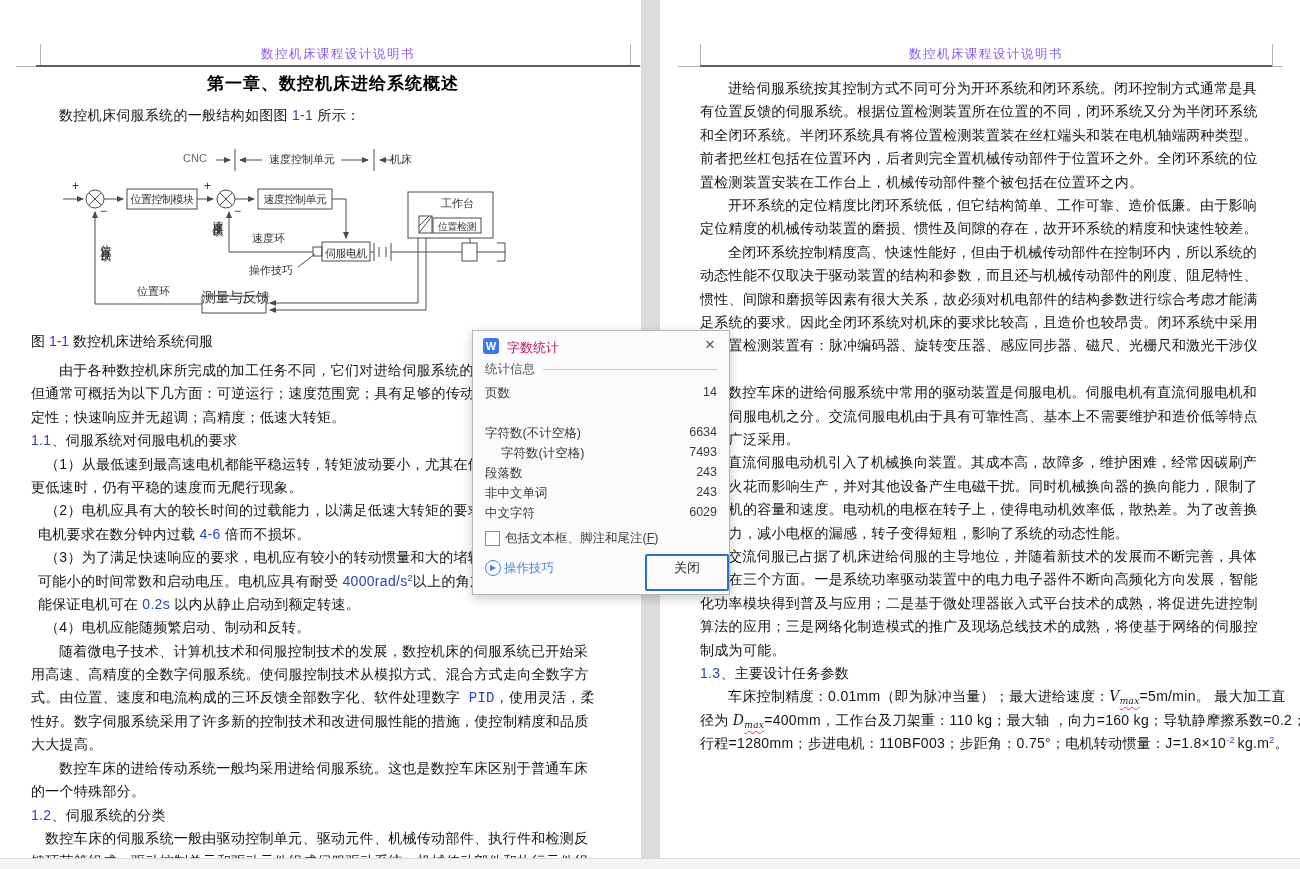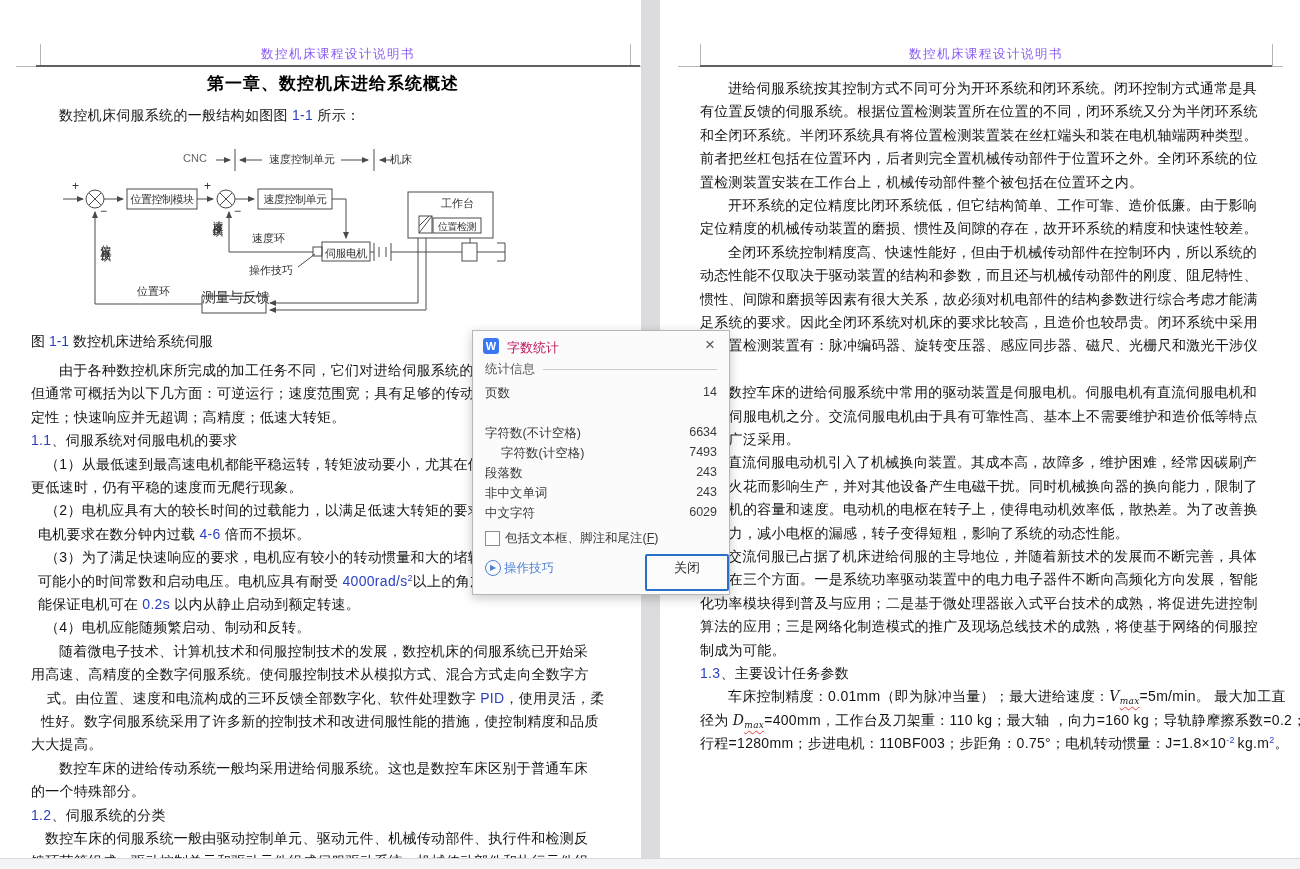--- a/index.html
+++ b/index.html
@@ -156,22 +156,22 @@
         <div class="tline" style="top: 455.6px; left: 14px;"><span>（1）从最低速到最高速电机都能平稳运转，转矩波动要小，尤其在低速如</span><span class="sg-b">0.1r/min</span><span>或</span></div>
         <div class="tline" style="top: 479px; left: 0px;"><span>更低速时，仍有平稳的速度而无爬行现象。</span></div>
         <div class="tline" style="top: 502.4px; left: 14px;"><span>（2）电机应具有大的较长时间的过载能力，以满足低速大转矩的要求。一般直流伺服</span></div>
         <div class="tline" style="top: 525.8px; left: 7px;"><span>电机要求在数分钟内过载 </span><span class="sg-b">4-6</span><span> 倍而不损坏。</span></div>
         <div class="tline" style="top: 549.2px; left: 14px;"><span>（3）为了满足快速响应的要求，电机应有较小的转动惯量和大的堵转转矩，并具有尽</span></div>
         <div class="tline" style="top: 572.6px; left: 7px;"><span>可能小的时间常数和启动电压。电机应具有耐受 </span><span class="sg-b">4000rad/s</span><span class="sg-sb">2</span><span>以上的角加速度的能力，才</span></div>
         <div class="tline" style="top: 596px; left: 7px;"><span>能保证电机可在 </span><span class="sg-b">0.2s</span><span> 以内从静止启动到额定转速。</span></div>
         <div class="tline" style="top: 619.4px; left: 14px;"><span>（4）电机应能随频繁启动、制动和反转。</span></div>
         <div class="tline" style="top: 642.8px; left: 28px;"><span>随着微电子技术、计算机技术和伺服控制技术的发展，数控机床的伺服系统已开始采</span></div>
         <div class="tline" style="top: 666.2px; left: 0px;"><span>用高速、高精度的全数字伺服系统。使伺服控制技术从模拟方式、混合方式走向全数字方</span></div>
-        <div class="tline" style="top: 689.6px; left: 16px;"><span>式。由位置、速度和电流构成的三环反馈全部数字化、软件处理数字 </span><span class="sg-b">PID</span><span>，使用灵活，柔</span></div>
-        <div class="tline" style="top: 713px; left: 0px; margin-left: 10px;"><span>性好。数字伺服系统采用了许多新的控制技术和改进伺服性能的措施，使控制精度和品质</span></div>
+        <div class="tline" style="top: 689.6px; left: 0px; font-family: Liberation Mono, monospace;"><span>式。由位置、速度和电流构成的三环反馈全部数字化、软件处理数字 </span><span class="sg-b">PID</span><span>，使用灵活，柔</span></div>
+        <div class="tline" style="top: 713px; left: 0px;"><span>性好。数字伺服系统采用了许多新的控制技术和改进伺服性能的措施，使控制精度和品质</span></div>
         <div class="tline" style="top: 736.4px; left: 0px;"><span>大大提高。</span></div>
         <div class="tline" style="top: 759.8px; left: 28px;"><span>数控车床的进给传动系统一般均采用进给伺服系统。这也是数控车床区别于普通车床</span></div>
         <div class="tline" style="top: 783.2px; left: 0px;"><span>的一个特殊部分。</span></div>
         <div class="tline" style="top: 806.6px; left: 0px;"><span class="sg-b">1.2</span><span>、伺服系统的分类</span></div>
         <div class="tline" style="top: 830px; left: 14px;"><span>数控车床的伺服系统一般由驱动控制单元、驱动元件、机械传动部件、执行件和检测反</span></div>
         <div class="tline" style="top: 853.4px; left: 0px;"><span>馈环节等组成。驱动控制单元和驱动元件组成伺服驱动系统。机械传动部件和执行元件组</span></div>
       </div>
   </div>
 
   <div class="page page-right">

